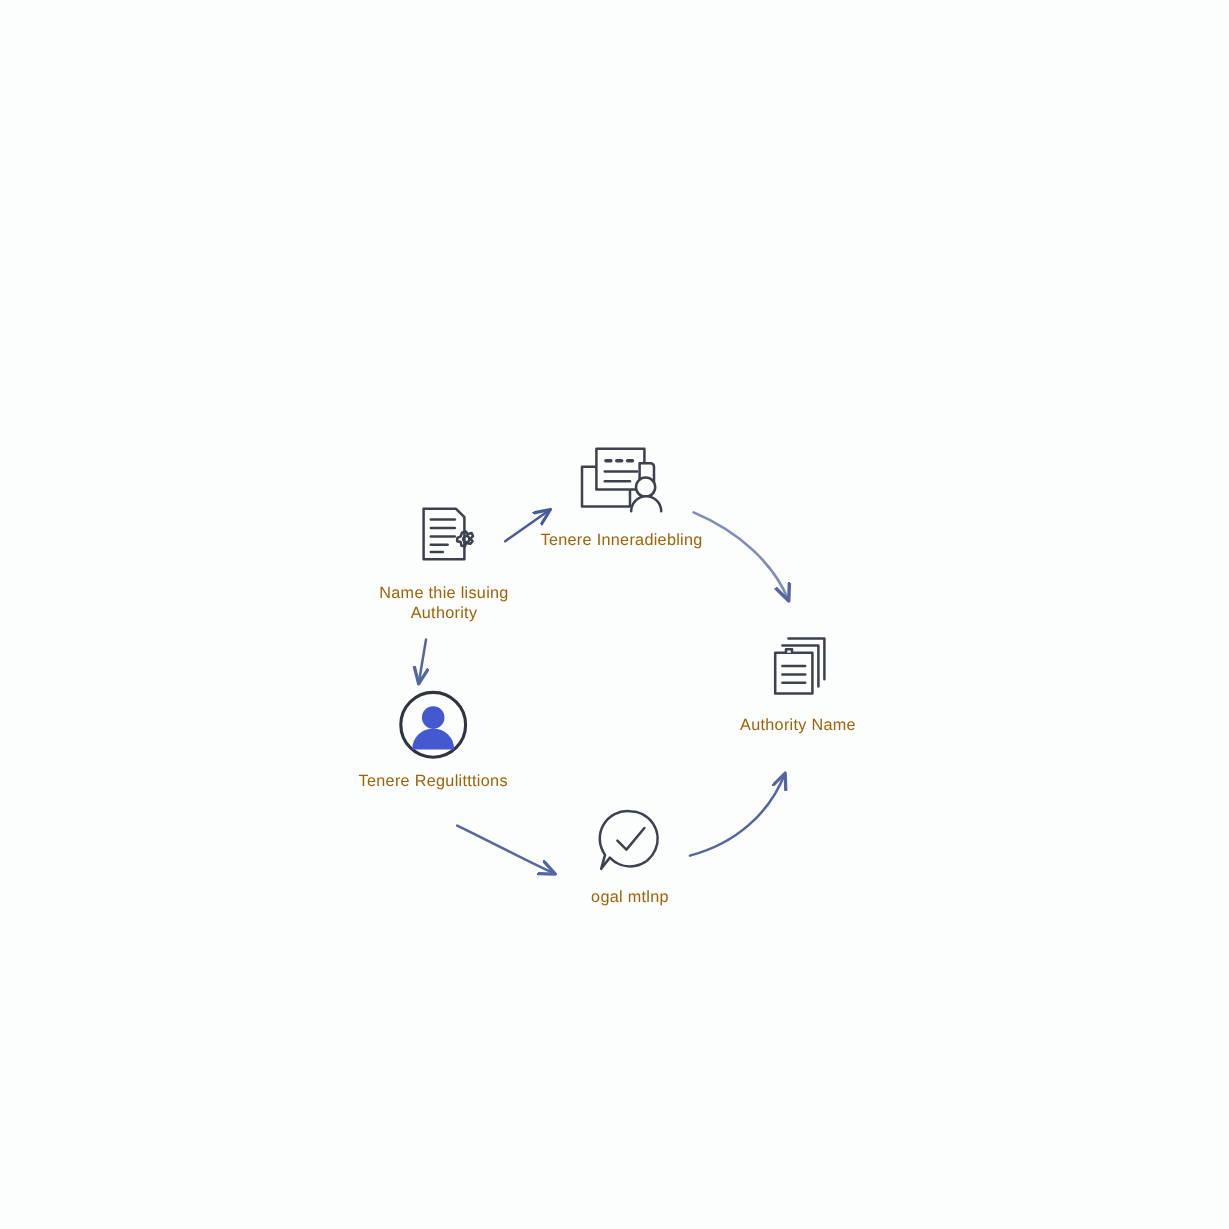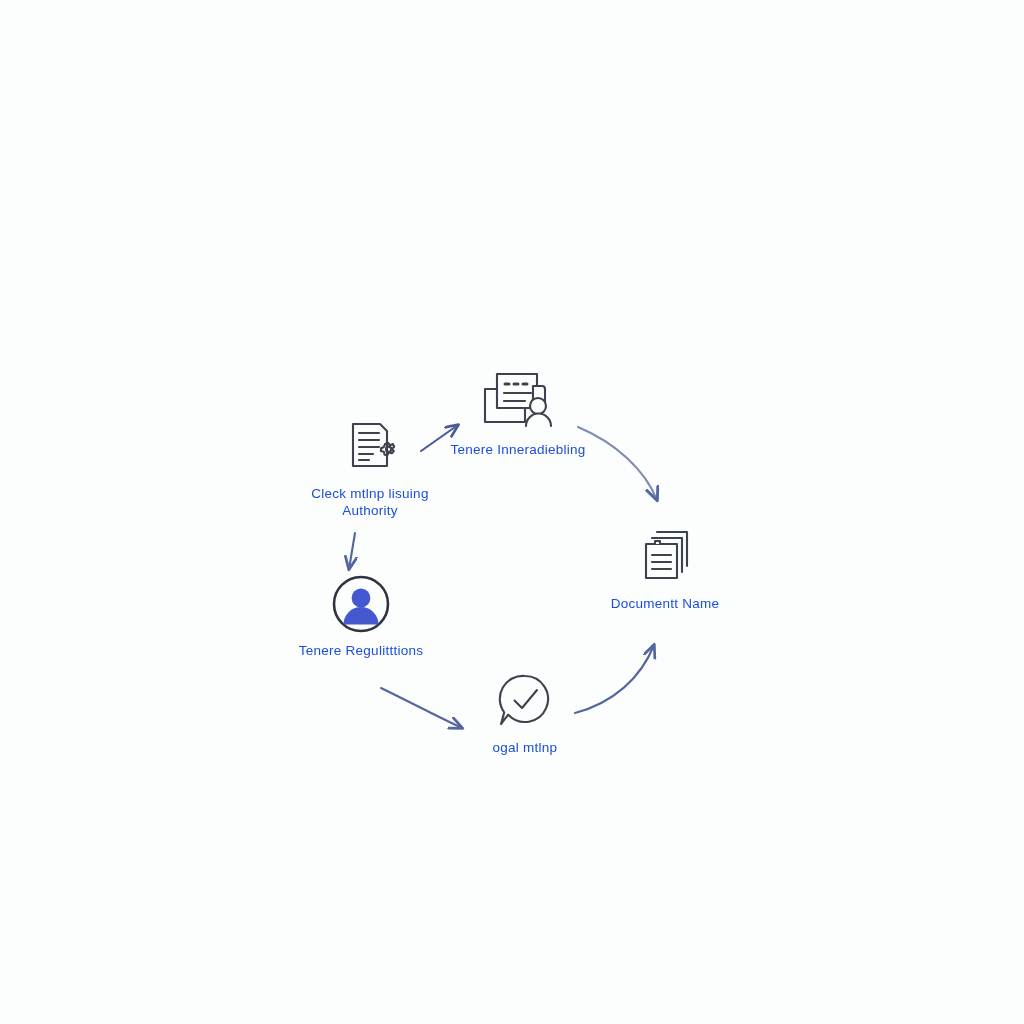--- a/index.html
+++ b/index.html
@@ -35,21 +35,21 @@
     align-items: center;
   }
   .node-icon {
     display: block;
     line-height: 0;
   }
   .node-label {
     margin-top: 9px;
     font-size: 13.5px;
     line-height: 17px;
-    color: #1d4ed8;
+    color: #a16207;
     text-align: center;
     letter-spacing: 0.25px;
     white-space: pre-line;
     filter: blur(0.18px);
   }
   
   #node-issuing-authority { left: 289px; top: 414px; width: 162px; }
   #node-screen-review     { left: 437px; top: 366px; width: 162px; }
   #node-document-copies   { left: 587px; top: 524px; width: 156px; }
   #node-approval-check    { left: 450px; top: 672px; width: 150px; }
@@ -96,21 +96,21 @@
           <line x1="20" y1="26" x2="40" y2="26"></line>
           <line x1="20" y1="33" x2="40" y2="33"></line>
           <line x1="20" y1="40" x2="34" y2="40"></line>
           <line x1="20" y1="46" x2="30" y2="46"></line>
           <path d="M46,30 l3.2,-1.1 1.6,2.3 3.2,-1.1 1.2,2.6 -2.3,2.3 1.9,2 -1.9,2.2
                    -3.3,-0.7 -1.2,2.6 -2.8,-0.3 -0.8,-3.1 -2.9,-0.7 0.2,-2.8 2.8,-1.2 Z"></path>
           <circle cx="49.6" cy="35.2" r="2.6"></circle>
         </g>
       </svg>
     </span>
-    <div class="node-label">Cleck mtlnp lisuing
+    <div class="node-label">Name thie lisuing
 Authority</div>
   </div>
 
   <div class="node" id="node-screen-review">
     <span class="node-icon">
       <svg width="78" height="66" viewBox="0 0 78 66" xmlns="http://www.w3.org/2000/svg">
         <g fill="none" stroke="#3c434f" stroke-width="2.1" stroke-linecap="round" stroke-linejoin="round">
           <path d="M6,23 H46 V56 H6 Z"></path>
           <path d="M18,8 H58 V42 H18 Z" fill="#fcfdfd"></path>
           <line x1="26" y1="18" x2="30" y2="18" stroke-width="3"></line>
@@ -134,21 +134,21 @@
           <path d="M23,8 H53 V42" fill="#fcfdfd"></path>
           <path d="M18,14 H48 V48" fill="#fcfdfd"></path>
           <path d="M12,20 H43 V54 H12 Z" fill="#fcfdfd"></path>
           <path d="M21,20 v-3 h5 v3" fill="#fcfdfd"></path>
           <line x1="18" y1="31" x2="37" y2="31"></line>
           <line x1="18" y1="38" x2="37" y2="38"></line>
           <line x1="18" y1="45" x2="37" y2="45"></line>
         </g>
       </svg>
     </span>
-    <div class="node-label">Documentt Name</div>
+    <div class="node-label">Authority Name</div>
   </div>
 
   <div class="node" id="node-approval-check">
     <span class="node-icon">
       <svg width="60" height="58" viewBox="0 0 60 58" xmlns="http://www.w3.org/2000/svg">
         <g fill="none" stroke="#3c434f" stroke-width="2.1" stroke-linecap="round" stroke-linejoin="round">
           <path d="M30,4 a23,23 0 1 1 -16.8,38.7 L6,52 l3.2,-11.6 A23,23 0 0 1 30,4 Z"></path>
           <path d="M19.5,28.5 l7.5,7.5 L42,18"></path>
         </g>
       </svg>

